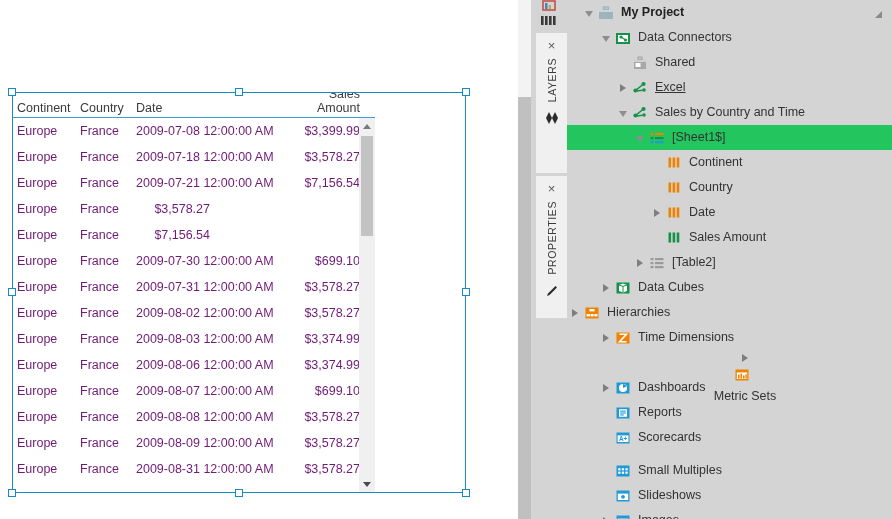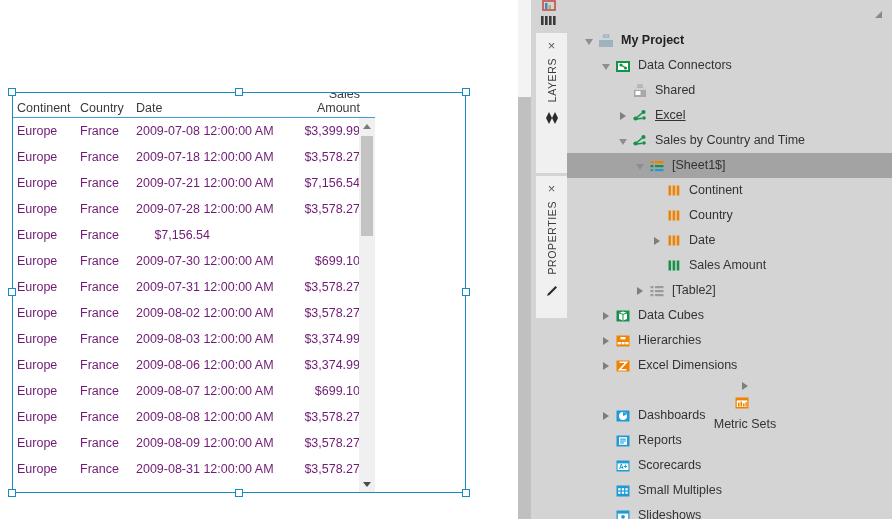--- a/index.html
+++ b/index.html
@@ -148,21 +148,21 @@
     border-left: 7px solid transparent;
     border-bottom: 7px solid #8a8a8a;
   }
   .tree-item {
     position: relative;
     display: flex; align-items: center;
     height: 25px;
     font-size: 12.5px; color: #333333;
     white-space: nowrap;
   }
-  .tree-item.sel { background: #a3a3a3; }
+  .tree-item.sel { background: #22c55e; }
   .tree-item.bold .tree-label { font-weight: bold; color: #222222; }
   .twisty {
     width: 16px; height: 25px; flex: 0 0 16px;
     display: flex; align-items: center; justify-content: center;
   }
   .tw-closed {
     width: 0; height: 0;
     border-left: 6px solid #7e7e7e;
     border-top: 4.5px solid transparent;
     border-bottom: 4.5px solid transparent;
@@ -212,21 +212,20 @@
           </div>
           <div class="grid-row">
             <div class="c-continent">Europe</div>
             <div class="c-country">France</div>
             <div class="c-date">2009-07-21 12:00:00 AM</div>
             <div class="c-sales">$7,156.54</div>
           </div>
           <div class="grid-row">
             <div class="c-continent">Europe</div>
             <div class="c-country">France</div>
-            <div class="c-date">2009-07-28 12:00:00 AM</div>
             <div class="c-sales">$3,578.27</div>
           </div>
           <div class="grid-row">
             <div class="c-continent">Europe</div>
             <div class="c-country">France</div>
             <div class="c-sales">$7,156.54</div>
           </div>
           <div class="grid-row">
             <div class="c-continent">Europe</div>
             <div class="c-country">France</div>
@@ -346,21 +345,21 @@
       <svg width="14" height="14" viewBox="0 0 14 14">
         <path d="M2 12 L4.5 11 L12 3.5 L10.5 2 L3 9.5 Z" fill="#2b2b2b"></path>
       </svg>
     </div>
   </div>
 </div>
 
 <div class="tree-panel">
   <div class="tree-collapse-arrow"></div>
   <div id="tree-list">
-        <div class="tree-item bold" style="padding-left: 14px; margin-top: 28px;">
+        <div class="tree-item bold" style="padding-left: 14px;">
           <span class="twisty">
             <span class="tw-open"></span>
           </span>
           <span class="ticon">
             <svg width="16" height="14" viewBox="0 0 16 14">
               <rect x="1" y="3" width="14" height="10" fill="#9fb3bd"></rect>
               <rect x="1" y="3" width="14" height="3" fill="#c9d6dc"></rect>
               <rect x="5.5" y="1" width="5" height="2.2" fill="none" stroke="#9fb3bd" stroke-width="1.3"></rect>
             </svg>
           </span>
@@ -516,21 +515,21 @@
           <span class="ticon">
             <svg width="16" height="14" viewBox="0 0 16 14">
               <rect x="1.5" y="1.5" width="13" height="11" fill="#15924a"></rect>
               <path d="M4 4 L8 2.6 L12 4 L12 10 L8 11.4 L4 10 Z" fill="#ffffff"></path>
               <path d="M4 4 L8 5.4 L12 4" stroke="#15924a" stroke-width="1" fill="none"></path>
               <path d="M8 5.4 L8 11.4" stroke="#15924a" stroke-width="1"></path>
             </svg>
           </span>
           <span class="tree-label">Data Cubes</span>
         </div>
-        <div class="tree-item" style="padding-left: 31px;">
+        <div class="tree-item" style="">
           <span class="twisty">
             <span class="tw-closed"></span>
           </span>
           <span class="ticon">
             <svg width="16" height="14" viewBox="0 0 16 14">
               <rect x="1.5" y="1.5" width="13" height="11" fill="#ef8200"></rect>
               <rect x="5.5" y="3" width="5" height="2.4" fill="#ffffff"></rect>
               <rect x="2.6" y="8" width="3.3" height="2.4" fill="#ffffff"></rect>
               <rect x="6.6" y="8" width="3" height="2.4" fill="#ffffff"></rect>
               <rect x="10.3" y="8" width="3.2" height="2.4" fill="#ffffff"></rect>
@@ -541,21 +540,21 @@
         <div class="tree-item" style="padding-left: 31px;">
           <span class="twisty">
             <span class="tw-closed"></span>
           </span>
           <span class="ticon">
             <svg width="16" height="14" viewBox="0 0 16 14">
               <rect x="1.5" y="1.5" width="13" height="11" fill="#ef8200"></rect>
               <path d="M4.5 3.2 L11.5 3.2 L4.5 10.8 L11.5 10.8" stroke="#ffffff" stroke-width="1.6" fill="none"></path>
             </svg>
           </span>
-          <span class="tree-label">Excel Dimensions</span>
+          <span class="tree-label">Time Dimensions</span>
         </div>
         <div class="tree-item" style="padding-left: 31px; flex-direction: column;">
           <span class="twisty">
             <span class="tw-closed"></span>
           </span>
           <span class="ticon">
             <svg width="16" height="14" viewBox="0 0 16 14">
               <rect x="1.5" y="1.5" width="13" height="11" fill="#ef8200"></rect>
               <rect x="2.8" y="4.4" width="10.4" height="6.6" fill="#ffffff"></rect>
               <rect x="4" y="6.6" width="1.6" height="4" fill="#ef8200"></rect>
@@ -600,21 +599,21 @@
           </span>
           <span class="ticon">
             <svg width="16" height="14" viewBox="0 0 16 14">
               <rect x="1.5" y="1.5" width="13" height="11" fill="#1f9ad6"></rect>
               <rect x="2.6" y="4.4" width="10.8" height="6.6" fill="#ffffff"></rect>
               <text x="4" y="10" font-family="Liberation Sans, sans-serif" font-size="6.4" font-weight="bold" fill="#1f9ad6">A+</text>
             </svg>
           </span>
           <span class="tree-label">Scorecards</span>
         </div>
-        <div class="tree-item" style="padding-left: 31px;">
+        <div class="tree-item" style="padding-left: 31px; margin-top: 8px;">
           <span class="twisty">
             <span class="tw-none"></span>
           </span>
           <span class="ticon">
             <svg width="16" height="14" viewBox="0 0 16 14">
               <rect x="1.5" y="1.5" width="13" height="11" fill="#1f9ad6"></rect>
               <rect x="3.2" y="4.2" width="2.3" height="2.2" fill="#ffffff"></rect>
               <rect x="6.8" y="4.2" width="2.3" height="2.2" fill="#ffffff"></rect>
               <rect x="10.4" y="4.2" width="2.3" height="2.2" fill="#ffffff"></rect>
               <rect x="3.2" y="7.6" width="2.3" height="2.2" fill="#ffffff"></rect>

